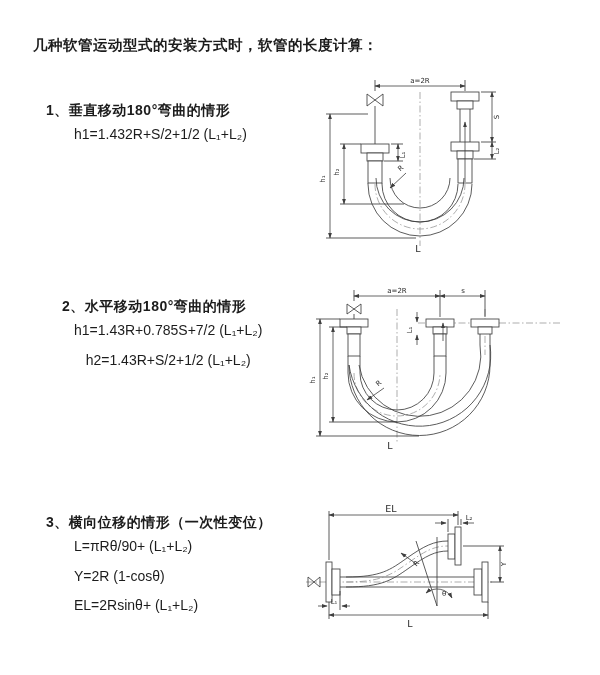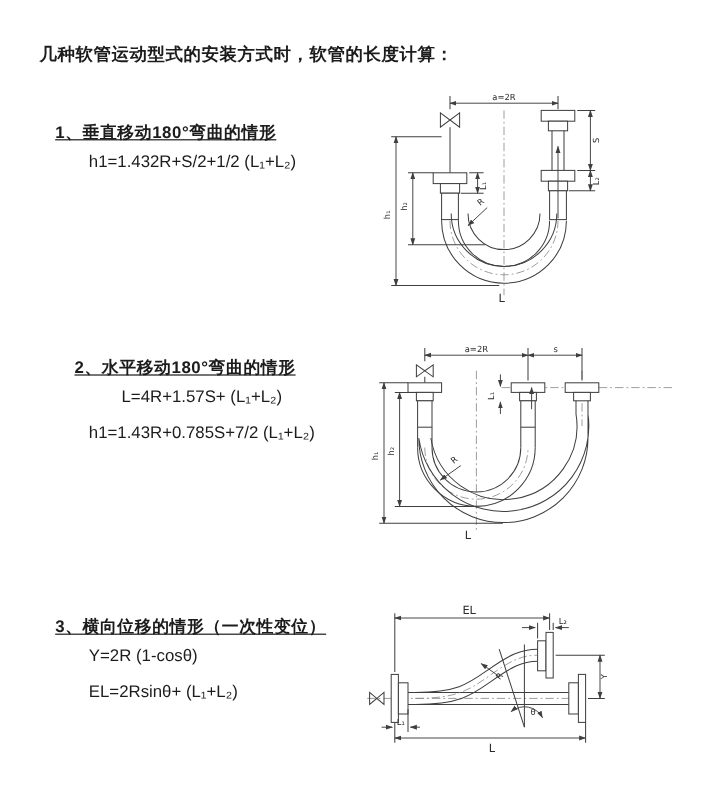--- a/index.html
+++ b/index.html
@@ -6,21 +6,21 @@
   body{
     width:600px;height:675px;position:relative;overflow:hidden;
     background:#ffffff;color:#1c1c1c;
     font-family:"Liberation Sans","DejaVu Sans",sans-serif;
   }
   .title{
     position:absolute;left:33px;top:36px;margin:0;
     font-size:14.5px;font-weight:600;letter-spacing:.5px;
   }
   .sec{position:absolute;left:46px;}
-  .sec h3{margin:0;font-size:14px;font-weight:600;letter-spacing:.5px;text-decoration:underline;}
+  .sec h3{margin:0;font-size:14px;font-weight:600;letter-spacing:.5px;}
   .sec p.f{margin:0;padding-left:28px;font-size:14px;line-height:29.5px;white-space:pre;}
   .diag{position:absolute;}
   
   .ln{stroke:#3f3f3f;stroke-width:.85;fill:none;}
   .fl{stroke:#3f3f3f;stroke-width:.85;fill:#ffffff;}
   .cl{stroke:#8a8a8a;stroke-width:.7;fill:none;stroke-dasharray:7 2.5 1.5 2.5;}
   .hz{stroke:#3f3f3f;stroke-width:.8;}
   text.dt{font-size:7px;fill:#2b2b2b;font-family:"DejaVu Sans",sans-serif;}
   text.dtb{font-size:9.5px;fill:#2b2b2b;font-family:"DejaVu Sans",sans-serif;}
 </style>
@@ -123,22 +123,22 @@
     <line class="ln" x1="34" y1="140" x2="98" y2="140"></line>
     <line class="hz" x1="38" y1="80" x2="38" y2="140" marker-start="url(#a1)" marker-end="url(#a1)"></line>
     <text class="dt" x="33" y="108" transform="rotate(-90 33 108)" text-anchor="middle">h₂</text>
   </g>
 
   <text class="dtb" x="112" y="188" text-anchor="middle">L</text>
 </svg>
 
 <div class="sec" style="top:298px;text-align:center;">
   <h3>2、水平移动180°弯曲的情形</h3>
-  <p class="f">L=4R+1.57S+ (L₁+L₂)</p>
   <p class="f">h1=1.43R+0.785S+7/2 (L₁+L₂)</p>
+  <p class="f">h2=1.43R+S/2+1/2 (L₁+L₂)</p>
 </div>
 
 <svg class="diag" style="left:306px;top:283px;" width="290" height="170" viewBox="0 0 290 170">
   <defs>
     <marker id="a2" viewBox="0 0 10 10" refX="9" refY="5" markerWidth="7.5" markerHeight="7.5" orient="auto-start-reverse">
       <path d="M0,1.6 L10,5 L0,8.4 z" fill="#3f3f3f"></path>
     </marker>
     <pattern id="h2p" patternUnits="userSpaceOnUse" width="3" height="3">
       <path d="M0,3 L3,0 M0,0 L3,3" stroke="#5a5a5a" stroke-width="0.45"></path>
     </pattern>
@@ -218,20 +218,21 @@
     <line class="ln" x1="23" y1="139" x2="91" y2="139"></line>
     <line class="hz" x1="27" y1="44" x2="27" y2="139" marker-start="url(#a2)" marker-end="url(#a2)"></line>
     <text class="dt" x="22" y="93" transform="rotate(-90 22 93)" text-anchor="middle">h₂</text>
   </g>
 
   <text class="dtb" x="84" y="166" text-anchor="middle">L</text>
 </svg>
 
 <div class="sec" style="top:514px;">
   <h3>3、横向位移的情形（一次性变位）</h3>
+  <p class="f">L=πRθ/90+ (L₁+L₂)</p>
   <p class="f">Y=2R (1-cosθ)</p>
   <p class="f">EL=2Rsinθ+ (L₁+L₂)</p>
 </div>
 
 <svg class="diag" style="left:296px;top:503px;" width="300" height="140" viewBox="0 0 300 140">
   <defs>
     <marker id="a3" viewBox="0 0 10 10" refX="9" refY="5" markerWidth="7.5" markerHeight="7.5" orient="auto-start-reverse">
       <path d="M0,1.6 L10,5 L0,8.4 z" fill="#3f3f3f"></path>
     </marker>
   </defs>

